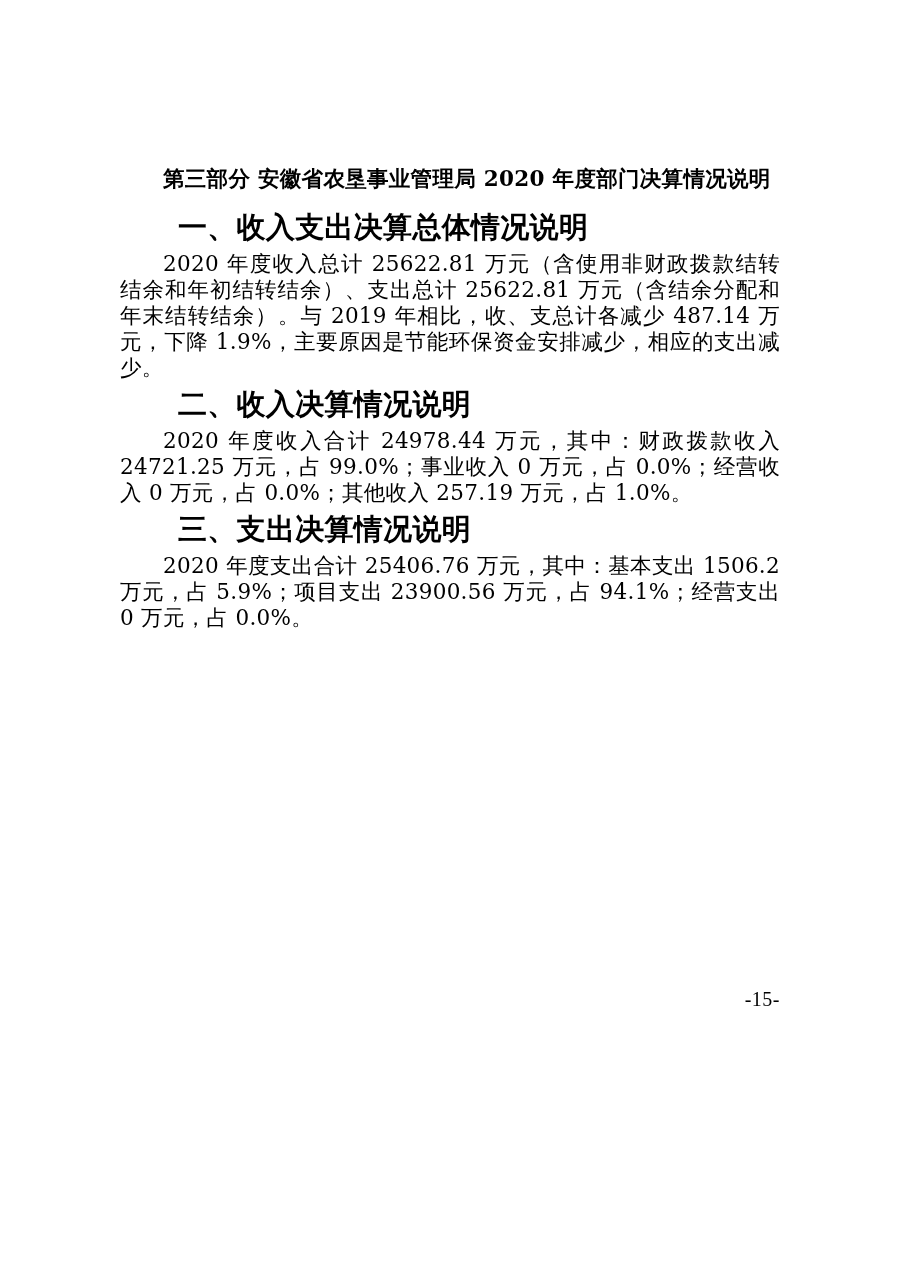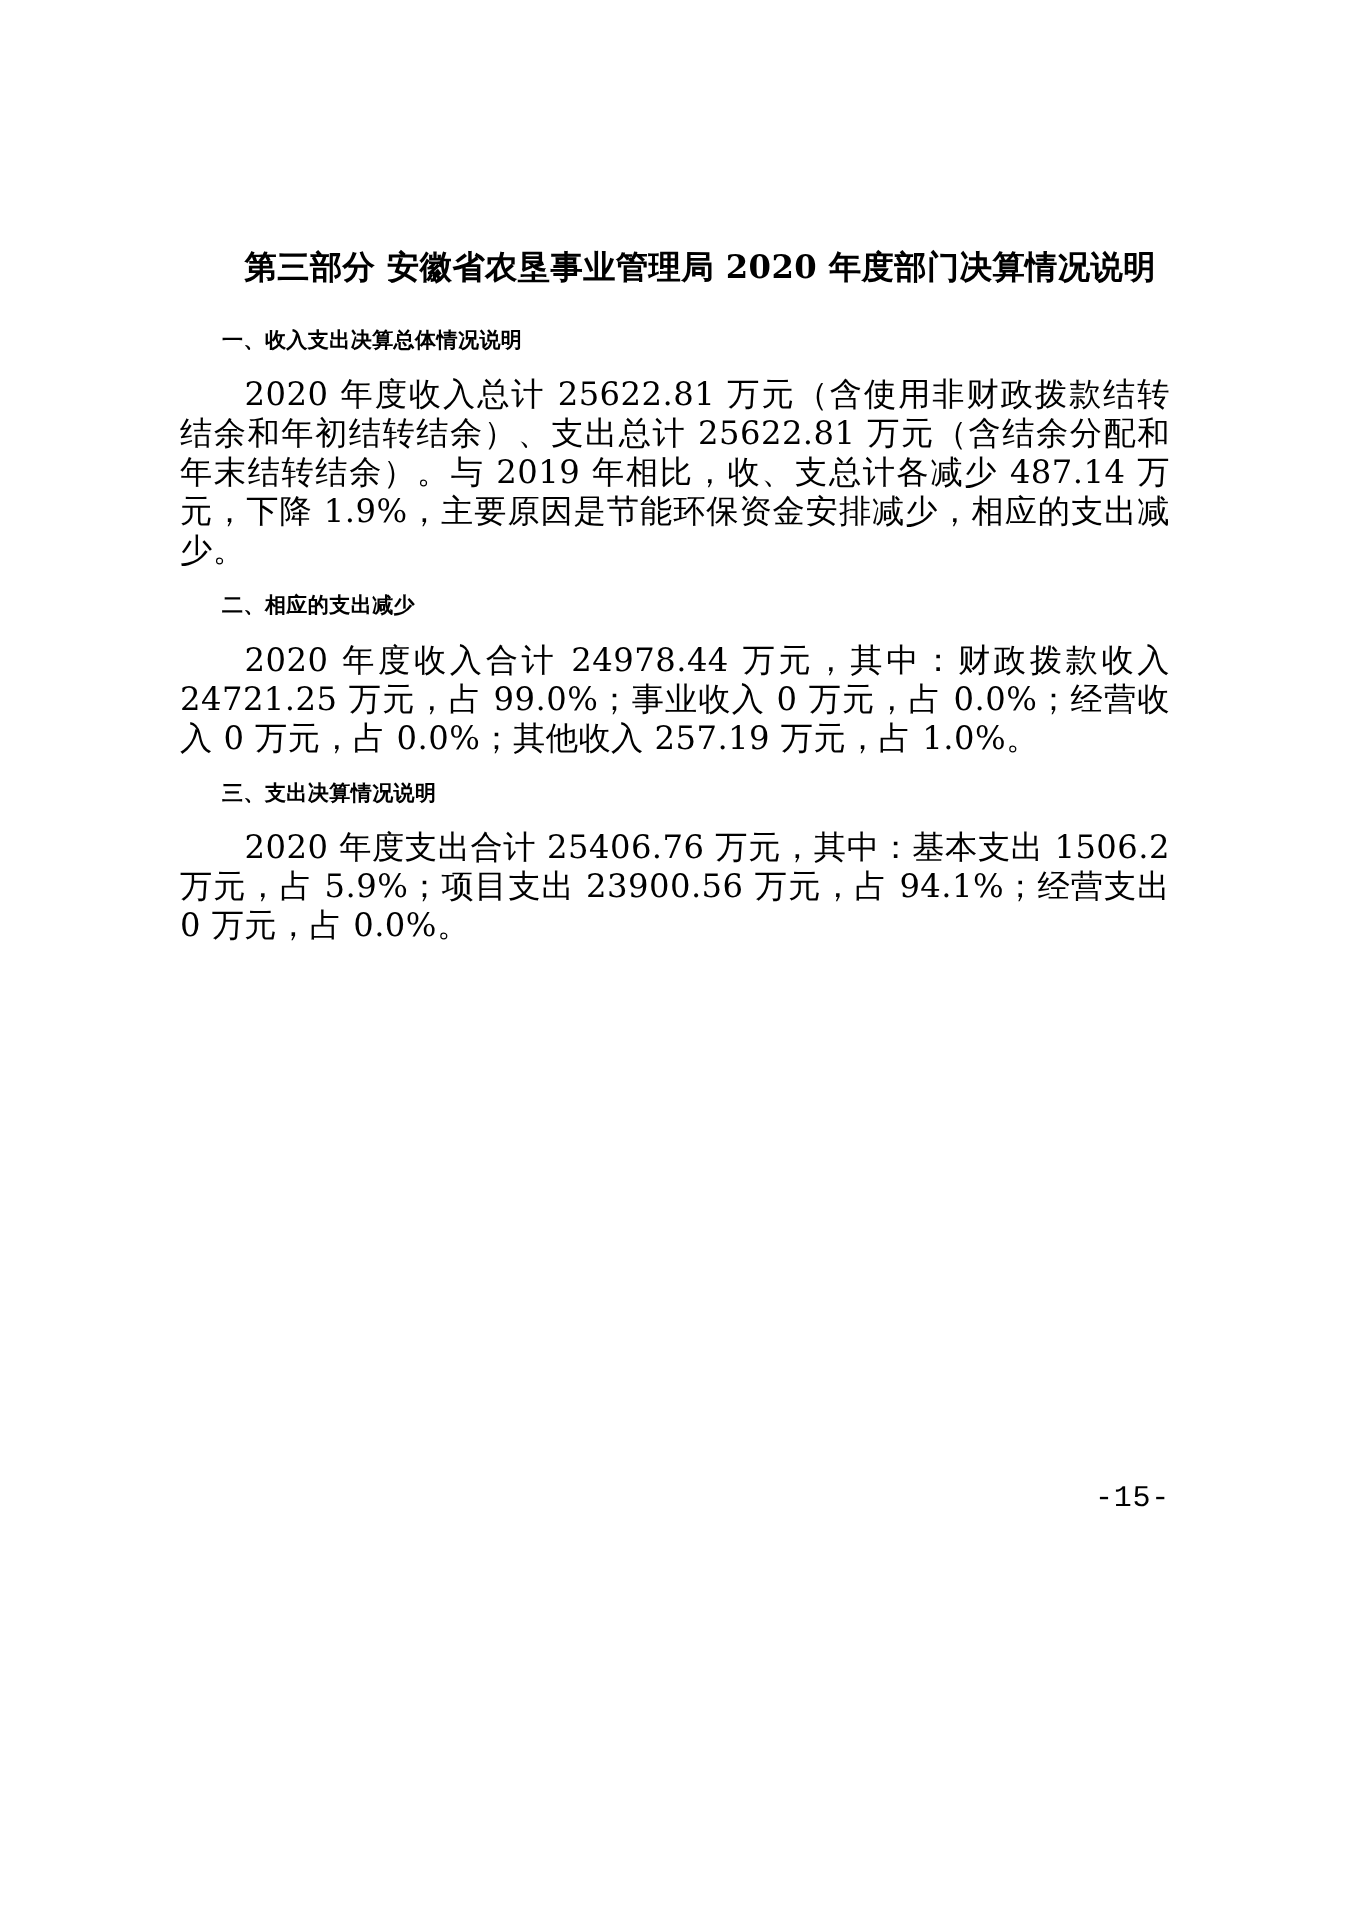--- a/index.html
+++ b/index.html
@@ -32,50 +32,50 @@
     font-weight: bold;
     text-indent: 2em;
     font-size: 21.5px;
     line-height: 47px;
     margin: 0 0 2px 0;
   }
   .heading {
     font-weight: bold;
     text-indent: 2em;
     margin: 0;
-    font-size: 14px;
+    font-size: 29px;
     line-height: 47px;
   }
   .para {
     text-indent: 2em;
     margin: 0;
     font-size: 21.5px;
     line-height: 26px;
   }
   .page-number {
     position: absolute;
     right: 120px;
     bottom: 100px;
     font-size: 20px;
-    font-family: Liberation Mono, monospace;
+    font-family: Liberation Serif, serif;
     letter-spacing: 0.5px;
   }
 </style>
 </head>
 <body>
 
 <div class="page">
   <div class="doc-body">
 
     <p class="title-line">第三部分 安徽省农垦事业管理局 2020 年度部门决算情况说明</p>
 
     <p class="heading">一、收入支出决算总体情况说明</p>
     <p class="para">2020 年度收入总计 25622.81 万元（含使用非财政拨款结转结余和年初结转结余）、支出总计 25622.81 万元（含结余分配和年末结转结余）。与 2019 年相比，收、支总计各减少 487.14 万元，下降 1.9%，主要原因是节能环保资金安排减少，相应的支出减少。</p>
 
-    <p class="heading">二、相应的支出减少</p>
+    <p class="heading">二、收入决算情况说明</p>
     <p class="para">2020 年度收入合计 24978.44 万元，其中：财政拨款收入 24721.25 万元，占 99.0%；事业收入 0 万元，占 0.0%；经营收入 0 万元，占 0.0%；其他收入 257.19 万元，占 1.0%。</p>
 
     <p class="heading">三、支出决算情况说明</p>
     <p class="para">2020 年度支出合计 25406.76 万元，其中：基本支出 1506.2 万元，占 5.9%；项目支出 23900.56 万元，占 94.1%；经营支出 0 万元，占 0.0%。</p>
 
 
   </div>
 
   <div class="page-number">-15-</div>
 </div>

